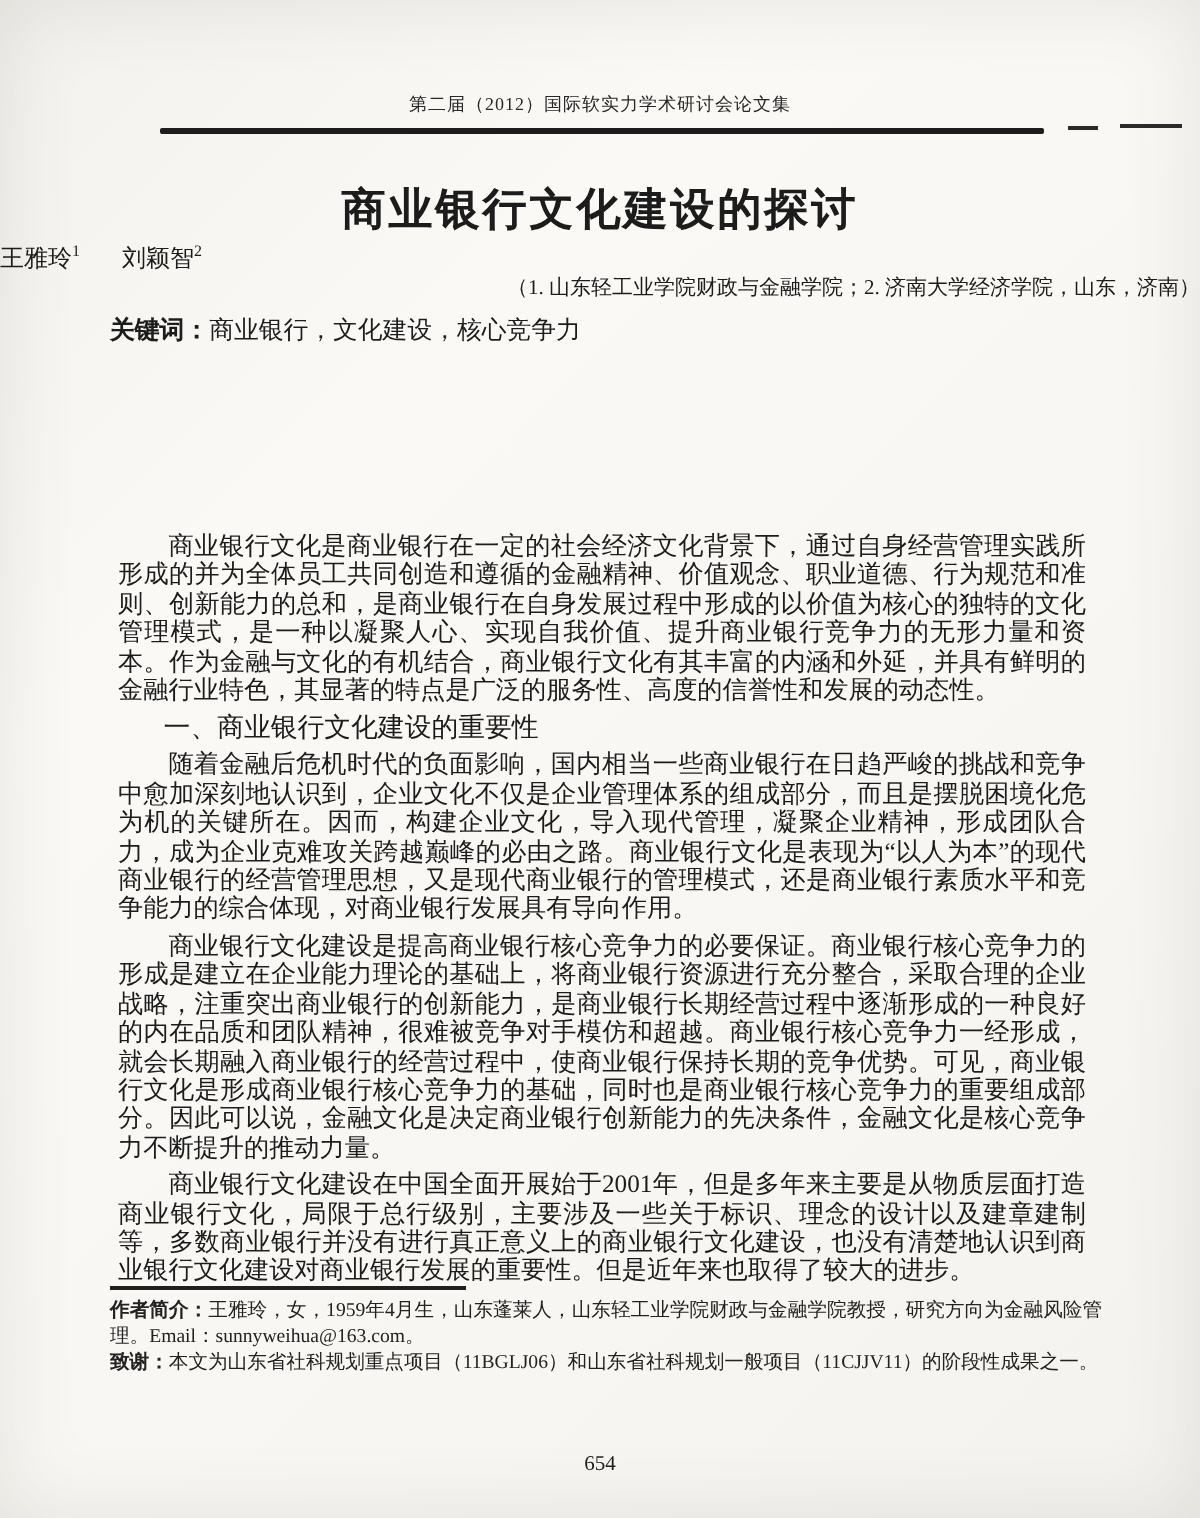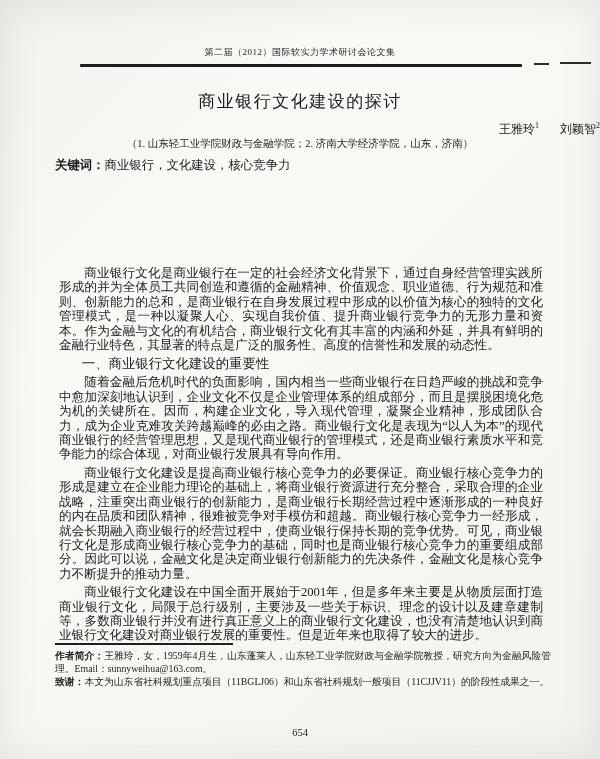--- a/index.html
+++ b/index.html
@@ -20,31 +20,31 @@
   }
   .header-rule{
     position:absolute;top:64px;left:80px;width:442px;height:3px;
     background:#1d1d1d;border-radius:1px;
   }
   .header-rule-dash{position:absolute;height:2px;background:#2b2b2b;}
   .dash1{top:63px;left:534px;width:15px;}
   .dash2{top:62px;left:560px;width:31px;}
   .title{
     position:absolute;top:90px;left:0;right:0;margin:0;
-    text-align:center;font-size:17px;font-weight:normal;letter-spacing:1.5px;
+    text-align:center;font-size:22px;font-weight:bold;letter-spacing:1.5px;
   }
   .authors{
     position:absolute;top:121px;left:0;right:0;
-    text-align:right;font-size:12px;
+    text-align:left;font-size:12px;
   }
   .author + .author{margin-left:18px;}
   .authors sup{font-size:8px;}
   .affiliation{
     position:absolute;top:137px;left:0;right:0;
-    text-align:center;font-size:10.5px;
+    text-align:right;font-size:10.5px;
   }
   .abstract{
     position:absolute;top:157px;left:55px;width:492px;
     font-size:12.4px;line-height:17.8px;text-align:justify;
   }
   .abstract p{margin:0;}
   .abstract .lbl{font-weight:bold;}
   .body-flow{
     position:absolute;top:262px;left:55px;width:492px;height:380px;overflow:hidden;
     font-size:12.6px;line-height:14.4px;text-align:justify;

